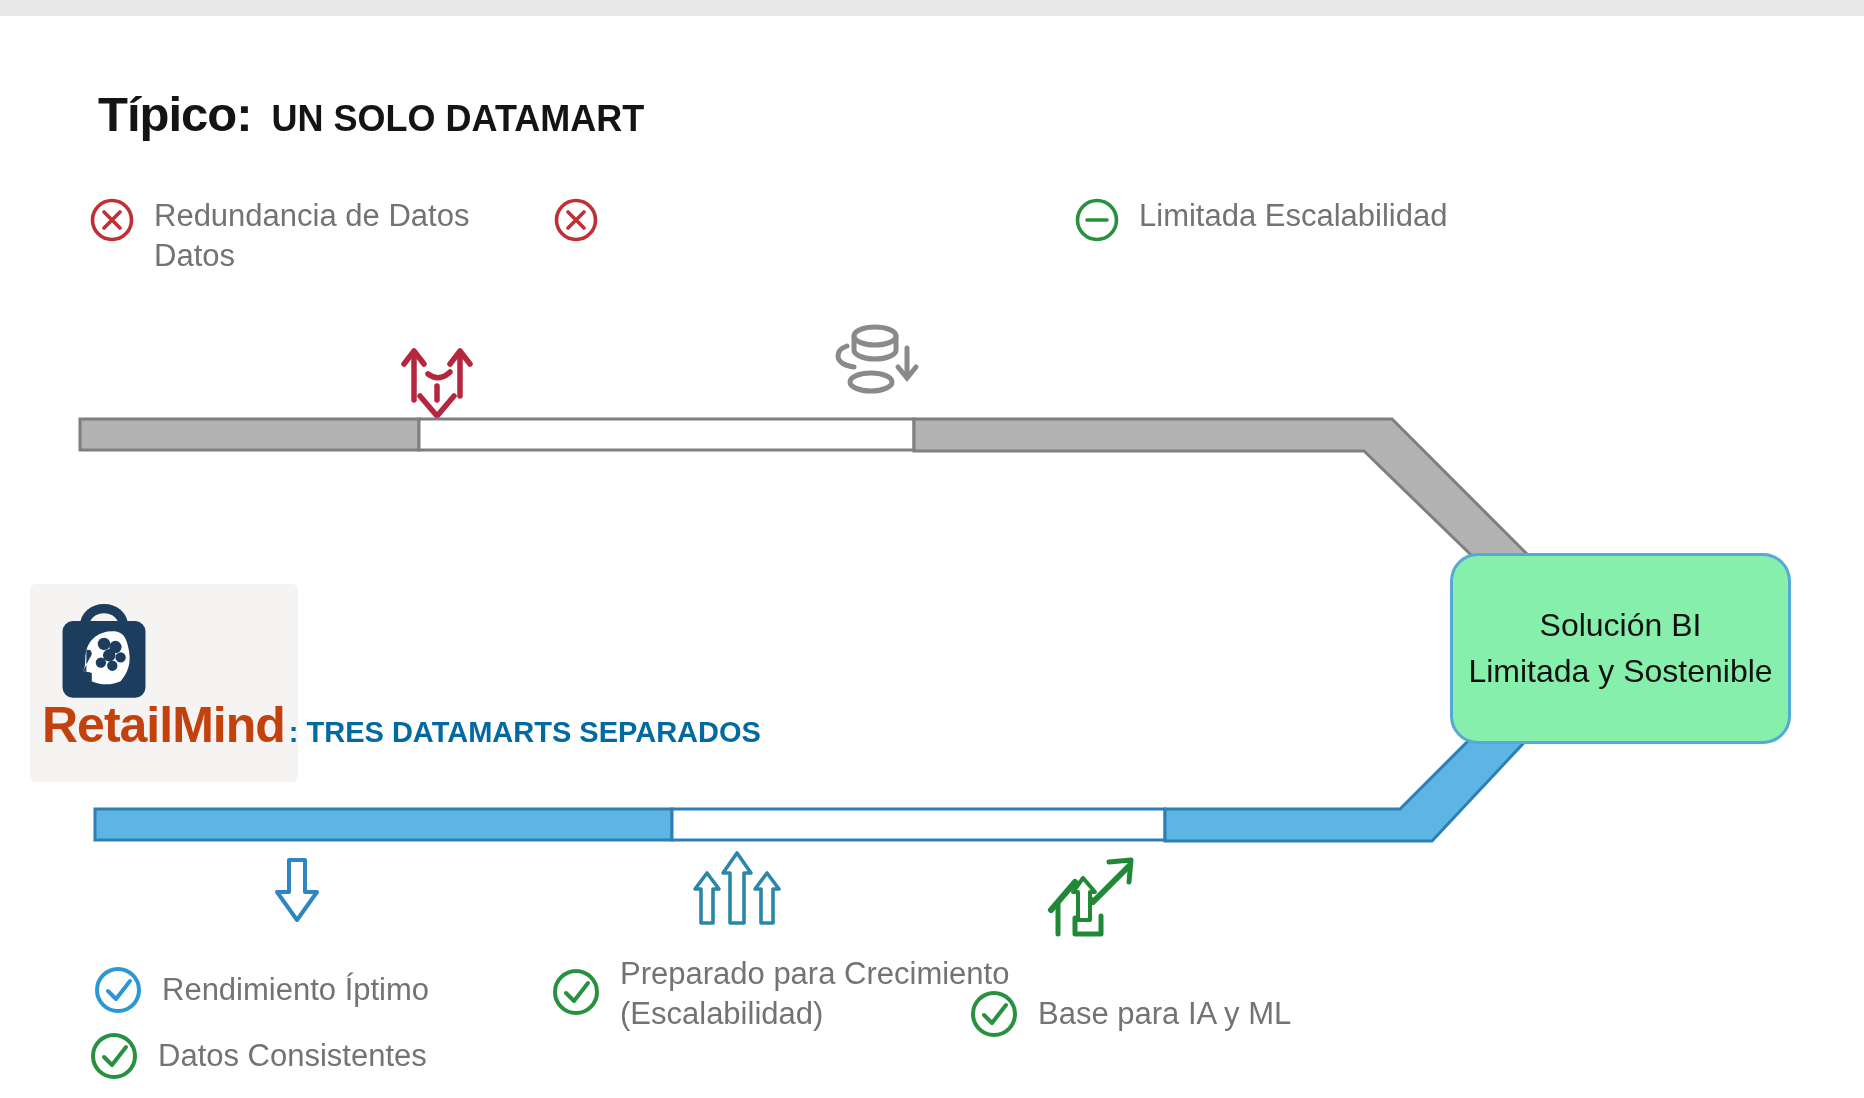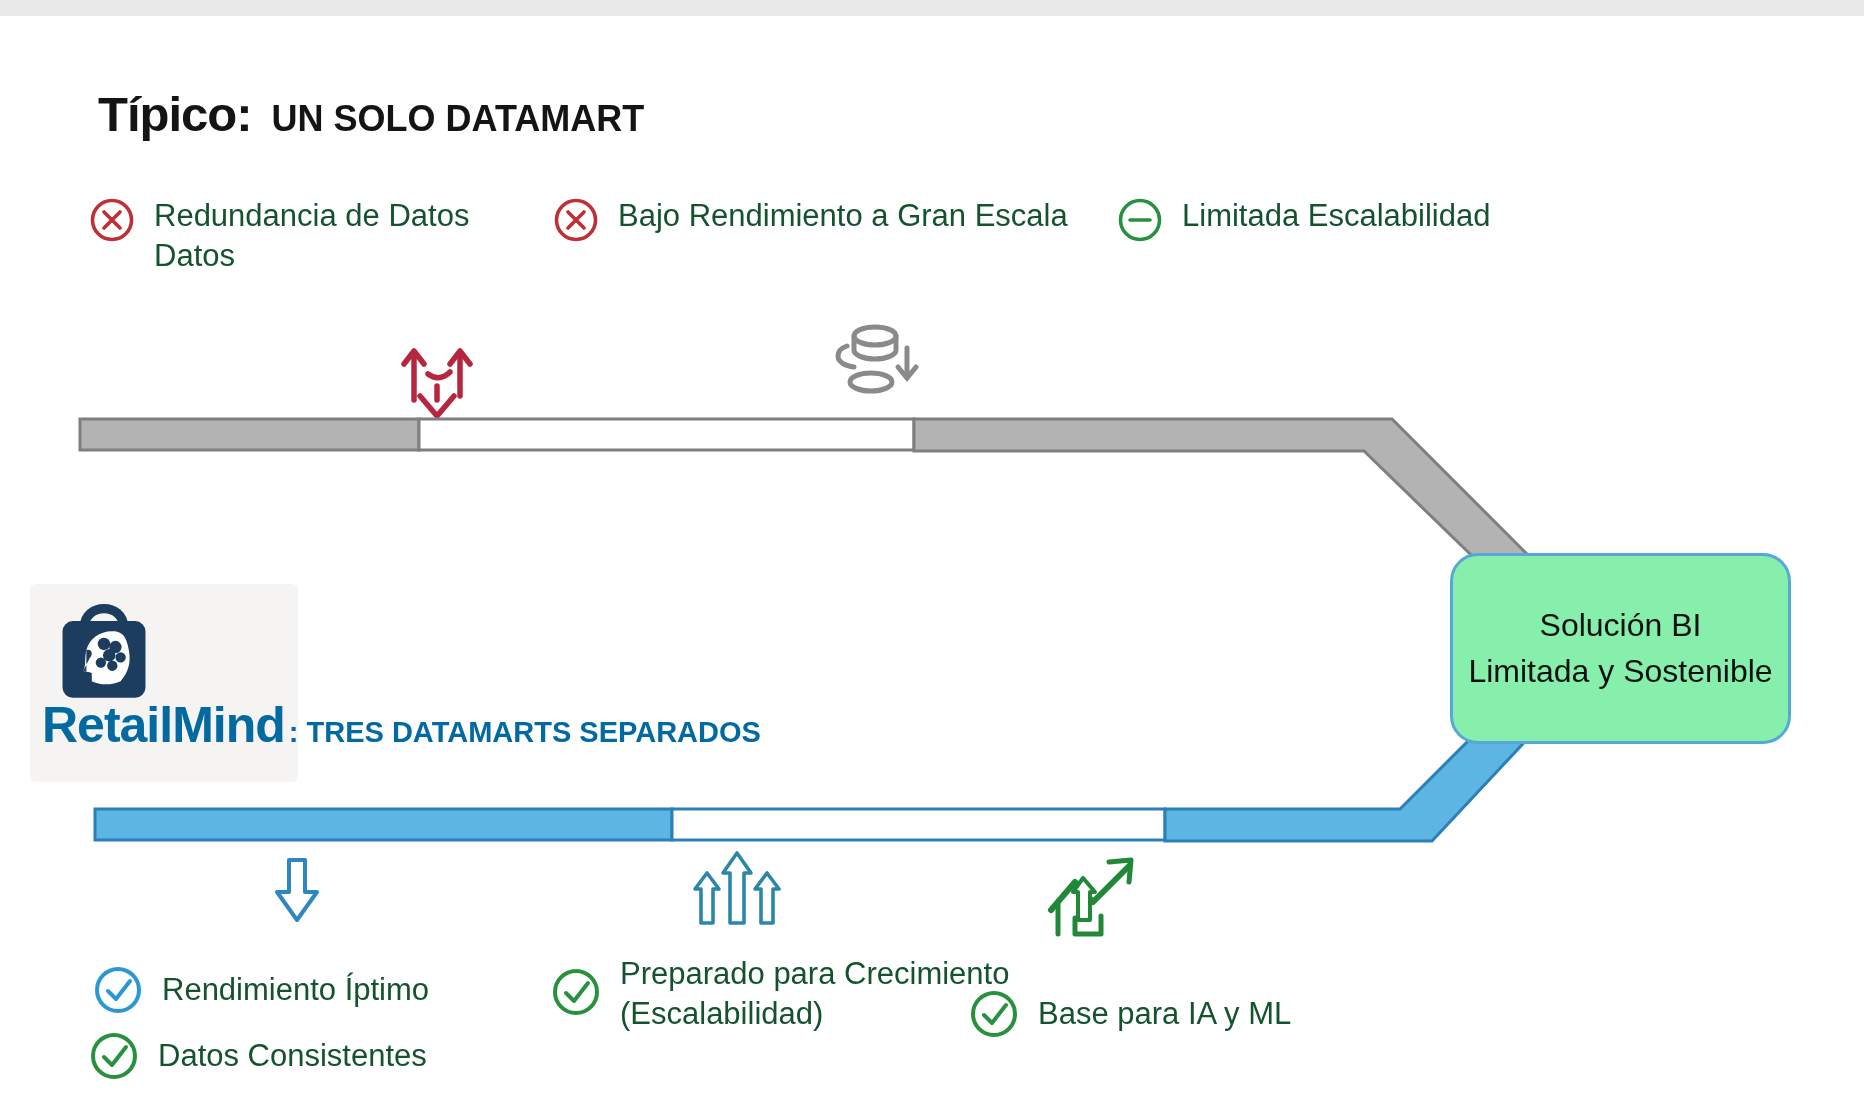--- a/index.html
+++ b/index.html
@@ -11,40 +11,40 @@
   }
   .abs { position:absolute; }
 
   
   .top-title { left:98px; top:70px; display:flex; align-items:baseline; gap:20px; }
   .top-title .prefix { font-size:49px; font-weight:800; letter-spacing:-1px; }
   .top-title .main   { font-size:36px; font-weight:700; letter-spacing:0px; }
 
   
   .item { display:flex; align-items:flex-start; gap:18px; }
-  .item .txt { font-size:31px; line-height:1.28; color:#14532d; }
+  .item .txt { font-size:31px; line-height:1.28; color:#737373; }
   .icon-wrap { flex:0 0 auto; }
 
   
   #pipes { left:0; top:0; z-index:1; pointer-events:none; }
   .over-pipes { z-index:2; }
 
   
   .result-box {
     left:1450px; top:537px; width:341px; height:191px;
     background:#86efac; border:3px solid #55a8d8; border-radius:28px;
     display:flex; flex-direction:column; align-items:center; justify-content:center;
     z-index:3; text-align:center;
   }
   .result-box .line { font-size:32px; color:#111; line-height:1.42; }
 
   
   .logo-backdrop { left:30px; top:568px; width:268px; height:198px; background:#f5f4f2; border-radius:6px; z-index:2; }
   .rm-title { left:42px; top:680px; display:flex; align-items:baseline; z-index:3; }
-  .rm-title .brand { font-size:50px; font-weight:800; color:#0369a1; letter-spacing:-1px; }
+  .rm-title .brand { font-size:50px; font-weight:800; color:#c2410c; letter-spacing:-1px; }
   .rm-title .suffix { font-size:29px; font-weight:700; color:#0369a1; margin-left:4px; letter-spacing:0px; }
 
   .two-line .l2 { display:block; }
 </style>
 </head>
 <body>
 
 <div class="canvas">
 
   <svg id="pipes" class="abs" width="1864" height="1098" viewBox="0 0 1864 1098">
@@ -80,24 +80,23 @@
     </span>
   </div>
 
   <div class="abs item" style="left:552px; top:180px;">
     <span class="icon-wrap">
       <svg width="48" height="48" viewBox="0 0 48 48">
         <circle cx="24" cy="24" r="19.5" fill="none" stroke="#bf2f35" stroke-width="3.6"></circle>
         <path d="M16,16 L32,32 M32,16 L16,32" stroke="#bf2f35" stroke-width="3.6" stroke-linecap="round"></path>
       </svg>
     </span>
-    <span class="txt">Bajo Rendimiento a Gran Escala</span>
-  </div>
-
-  <div class="abs item" style="left:1116px; top:180px;">
+  </div>
+
+  <div class="abs item" style="left:1073px; top:180px;">
     <span class="icon-wrap">
       <svg width="48" height="48" viewBox="0 0 48 48">
         <circle cx="24" cy="24" r="19.5" fill="none" stroke="#27913f" stroke-width="3.6"></circle>
         <path d="M14,24 L34,24" stroke="#27913f" stroke-width="3.6" stroke-linecap="round"></path>
       </svg>
     </span>
     <span class="txt">Limitada Escalabilidad</span>
   </div>
 
   <span class="abs" style="left:398px; top:322px;">

